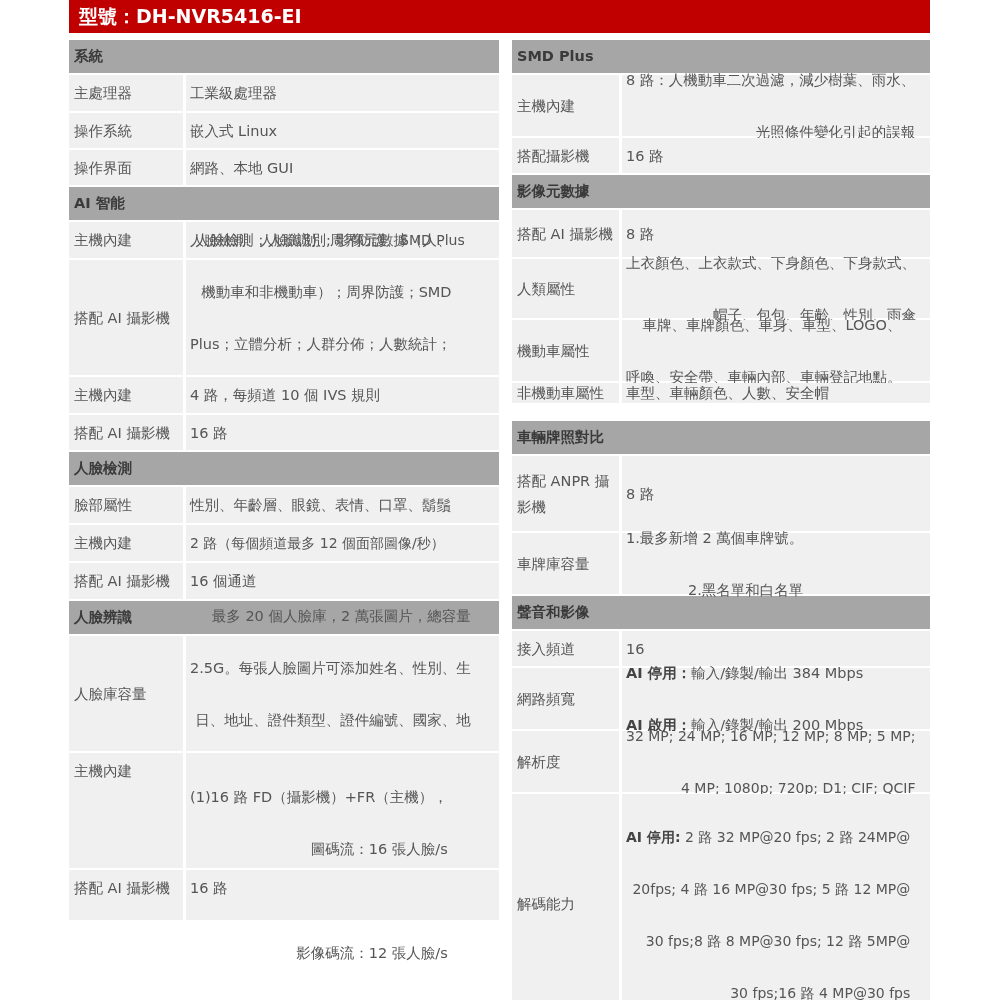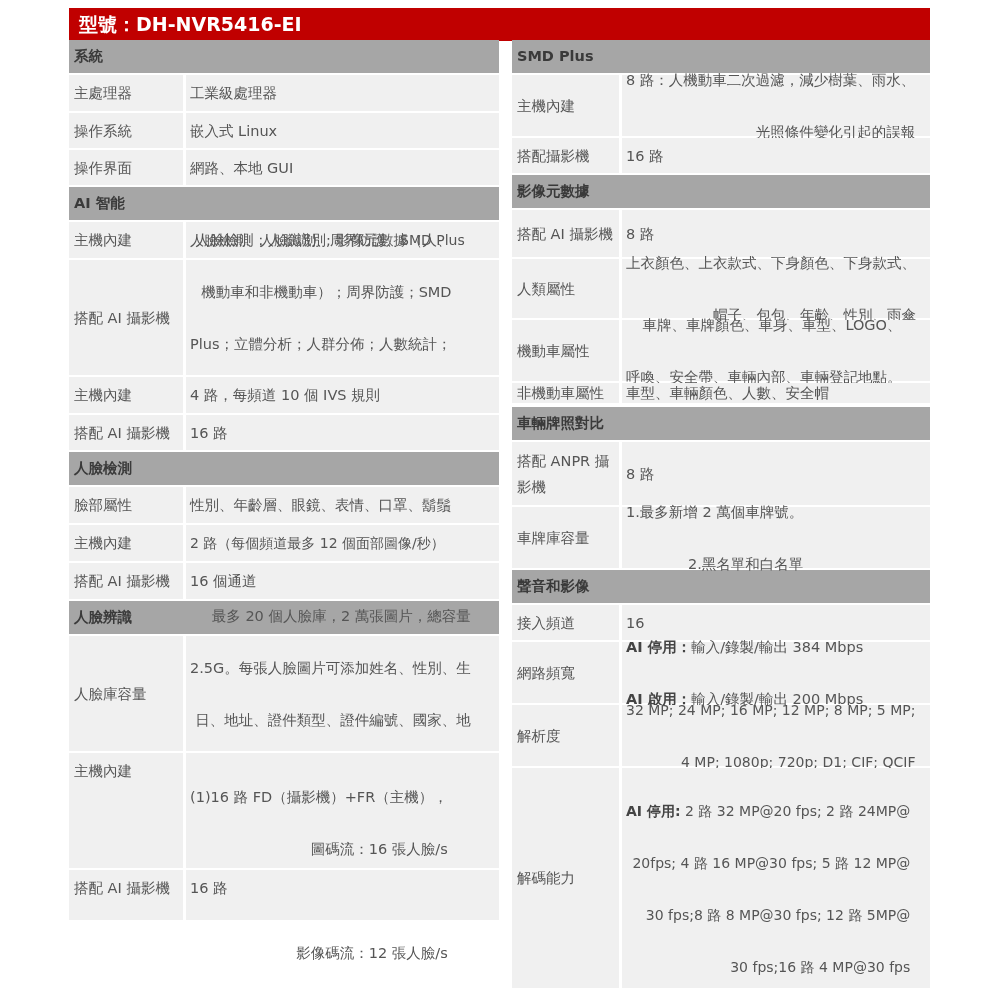--- a/index.html
+++ b/index.html
@@ -1,18 +1,18 @@
 <!DOCTYPE html>
 <html><head>
 <meta charset="utf-8">
 <style>
   html, body { margin:0; padding:0; background:#ffffff; }
   body { width:1000px; height:1000px; position:relative; overflow:hidden;
          font-family:"DejaVu Sans","Liberation Sans",sans-serif; color:#555555; }
-  .title-bar { position:absolute; left:69px; top:8px; width:861px; height:33px;
+  .title-bar { position:absolute; left:69px; top:0; width:861px; height:33px;
                background:#c00000; color:#ffffff; font-size:19px; font-weight:bold;
                line-height:33px; padding-left:10px; box-sizing:border-box; }
   .col { position:absolute; top:40px; }
   .col.left { left:69px; width:430px; }
   .col.right { left:512px; width:418px; }
   .sec { background:#a6a6a6; color:#3a3a3a; font-size:14.5px; font-weight:bold;
          height:33px; line-height:33px; padding-left:5px; box-sizing:border-box;
          margin-bottom:2px; }
   .row { display:flex; margin-bottom:2px; }
   .row .lbl, .row .val { background:#f0f0f0; box-sizing:border-box; font-size:14.5px;
@@ -151,22 +151,22 @@
         <span class="line">車牌、車牌顏色、車身、車型、LOGO、</span>
         <span class="line">呼喚、安全帶、車輛內部、車輛登記地點。</span>
       </div>
     </div>
   </div>
   <div class="row" style="height:20px">
     <div class="lbl" style="white-space:nowrap">非機動車屬性</div>
     <div class="val">車型、車輛顏色、人數、安全帽</div>
   </div>
 
-  <div class="sec" style="margin-top:4px">車輛牌照對比</div>
-  <div class="row" style="height:63px">
+  <div class="sec" style="margin-top:18px">車輛牌照對比</div>
+  <div class="row" style="height:75px">
     <div class="lbl">搭配 ANPR 攝影機</div>
     <div class="val">8 路</div>
   </div>
   <div class="row" style="height:61px">
     <div class="lbl">車牌庫容量</div>
     <div class="val">
       <div>
         <span class="line">1.最多新增 2 萬個車牌號。</span>
         <span class="line">2.黑名單和白名單</span>
       </div>

